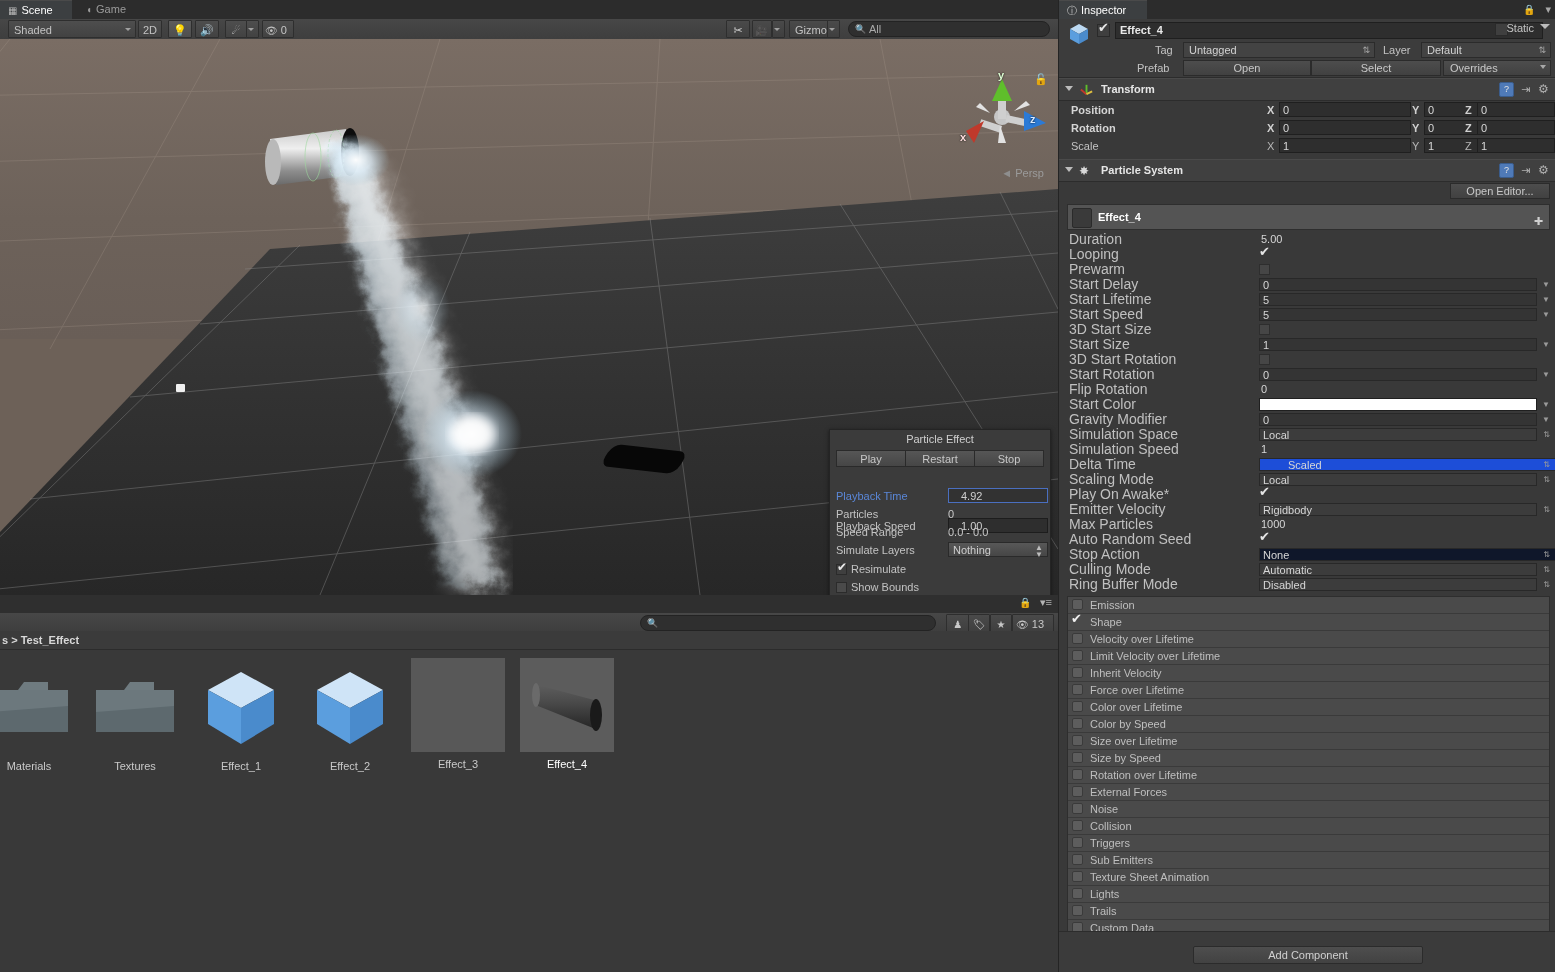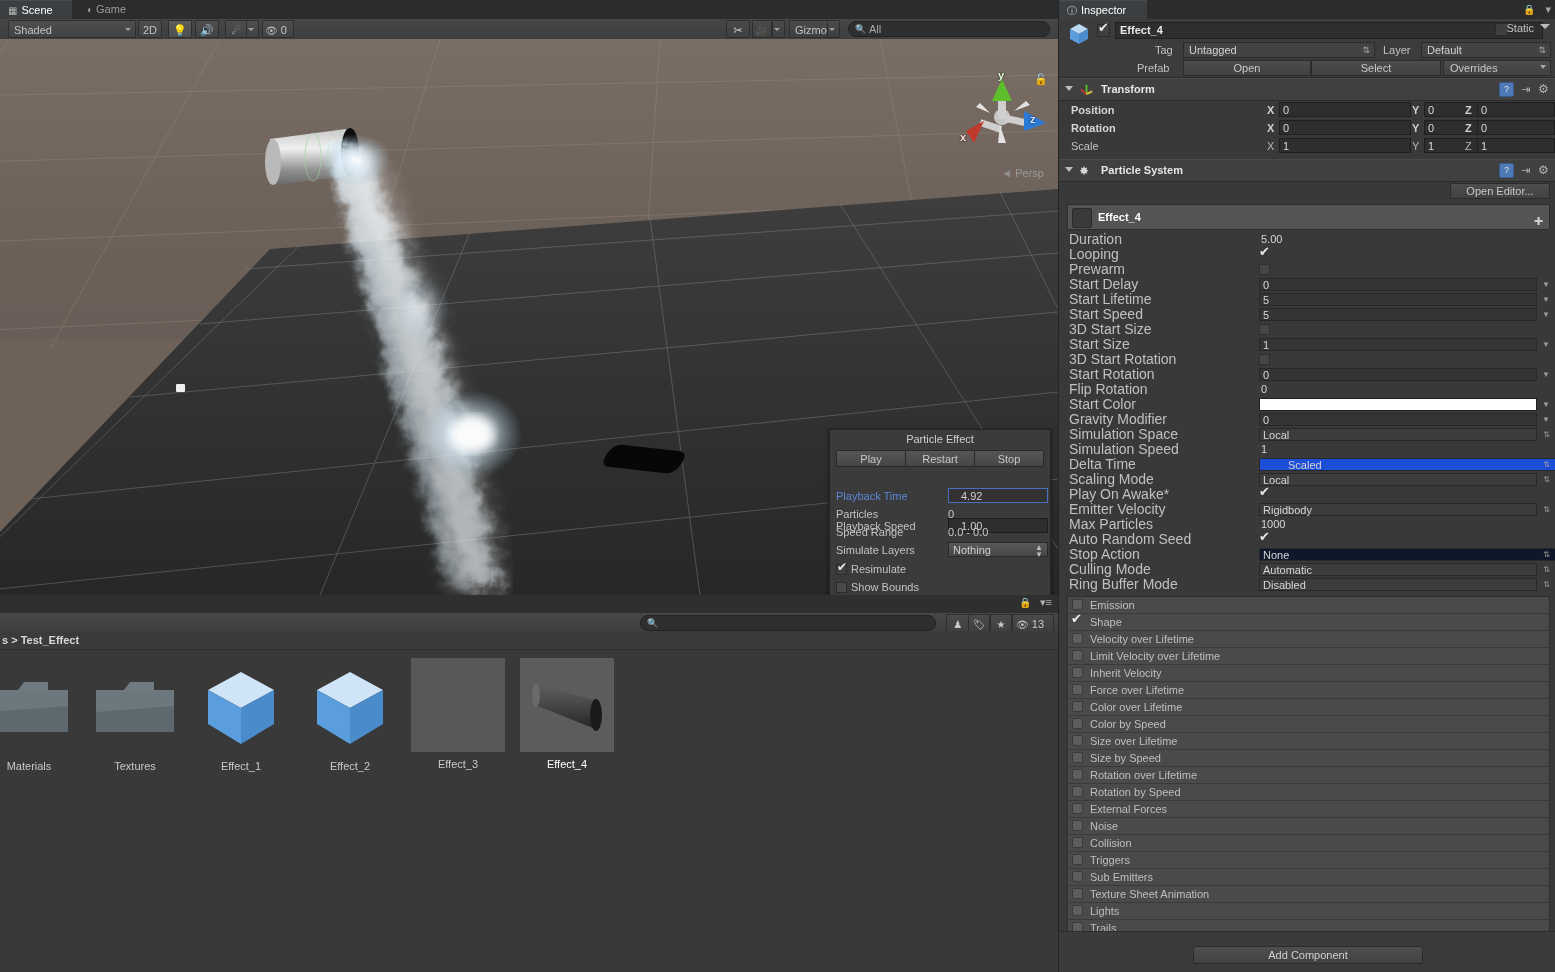--- a/index.html
+++ b/index.html
@@ -786,24 +786,20 @@
         <div class="mrow">
           <span class="mc"></span>
           <span class="mn">Size by Speed</span>
         </div>
         <div class="mrow">
           <span class="mc"></span>
           <span class="mn">Rotation over Lifetime</span>
         </div>
         <div class="mrow">
           <span class="mc"></span>
-          <span class="mn">Rotation by Speed</span>
-        </div>
-        <div class="mrow">
-          <span class="mc"></span>
           <span class="mn">External Forces</span>
         </div>
         <div class="mrow">
           <span class="mc"></span>
           <span class="mn">Noise</span>
         </div>
         <div class="mrow">
           <span class="mc"></span>
           <span class="mn">Collision</span>
         </div>

